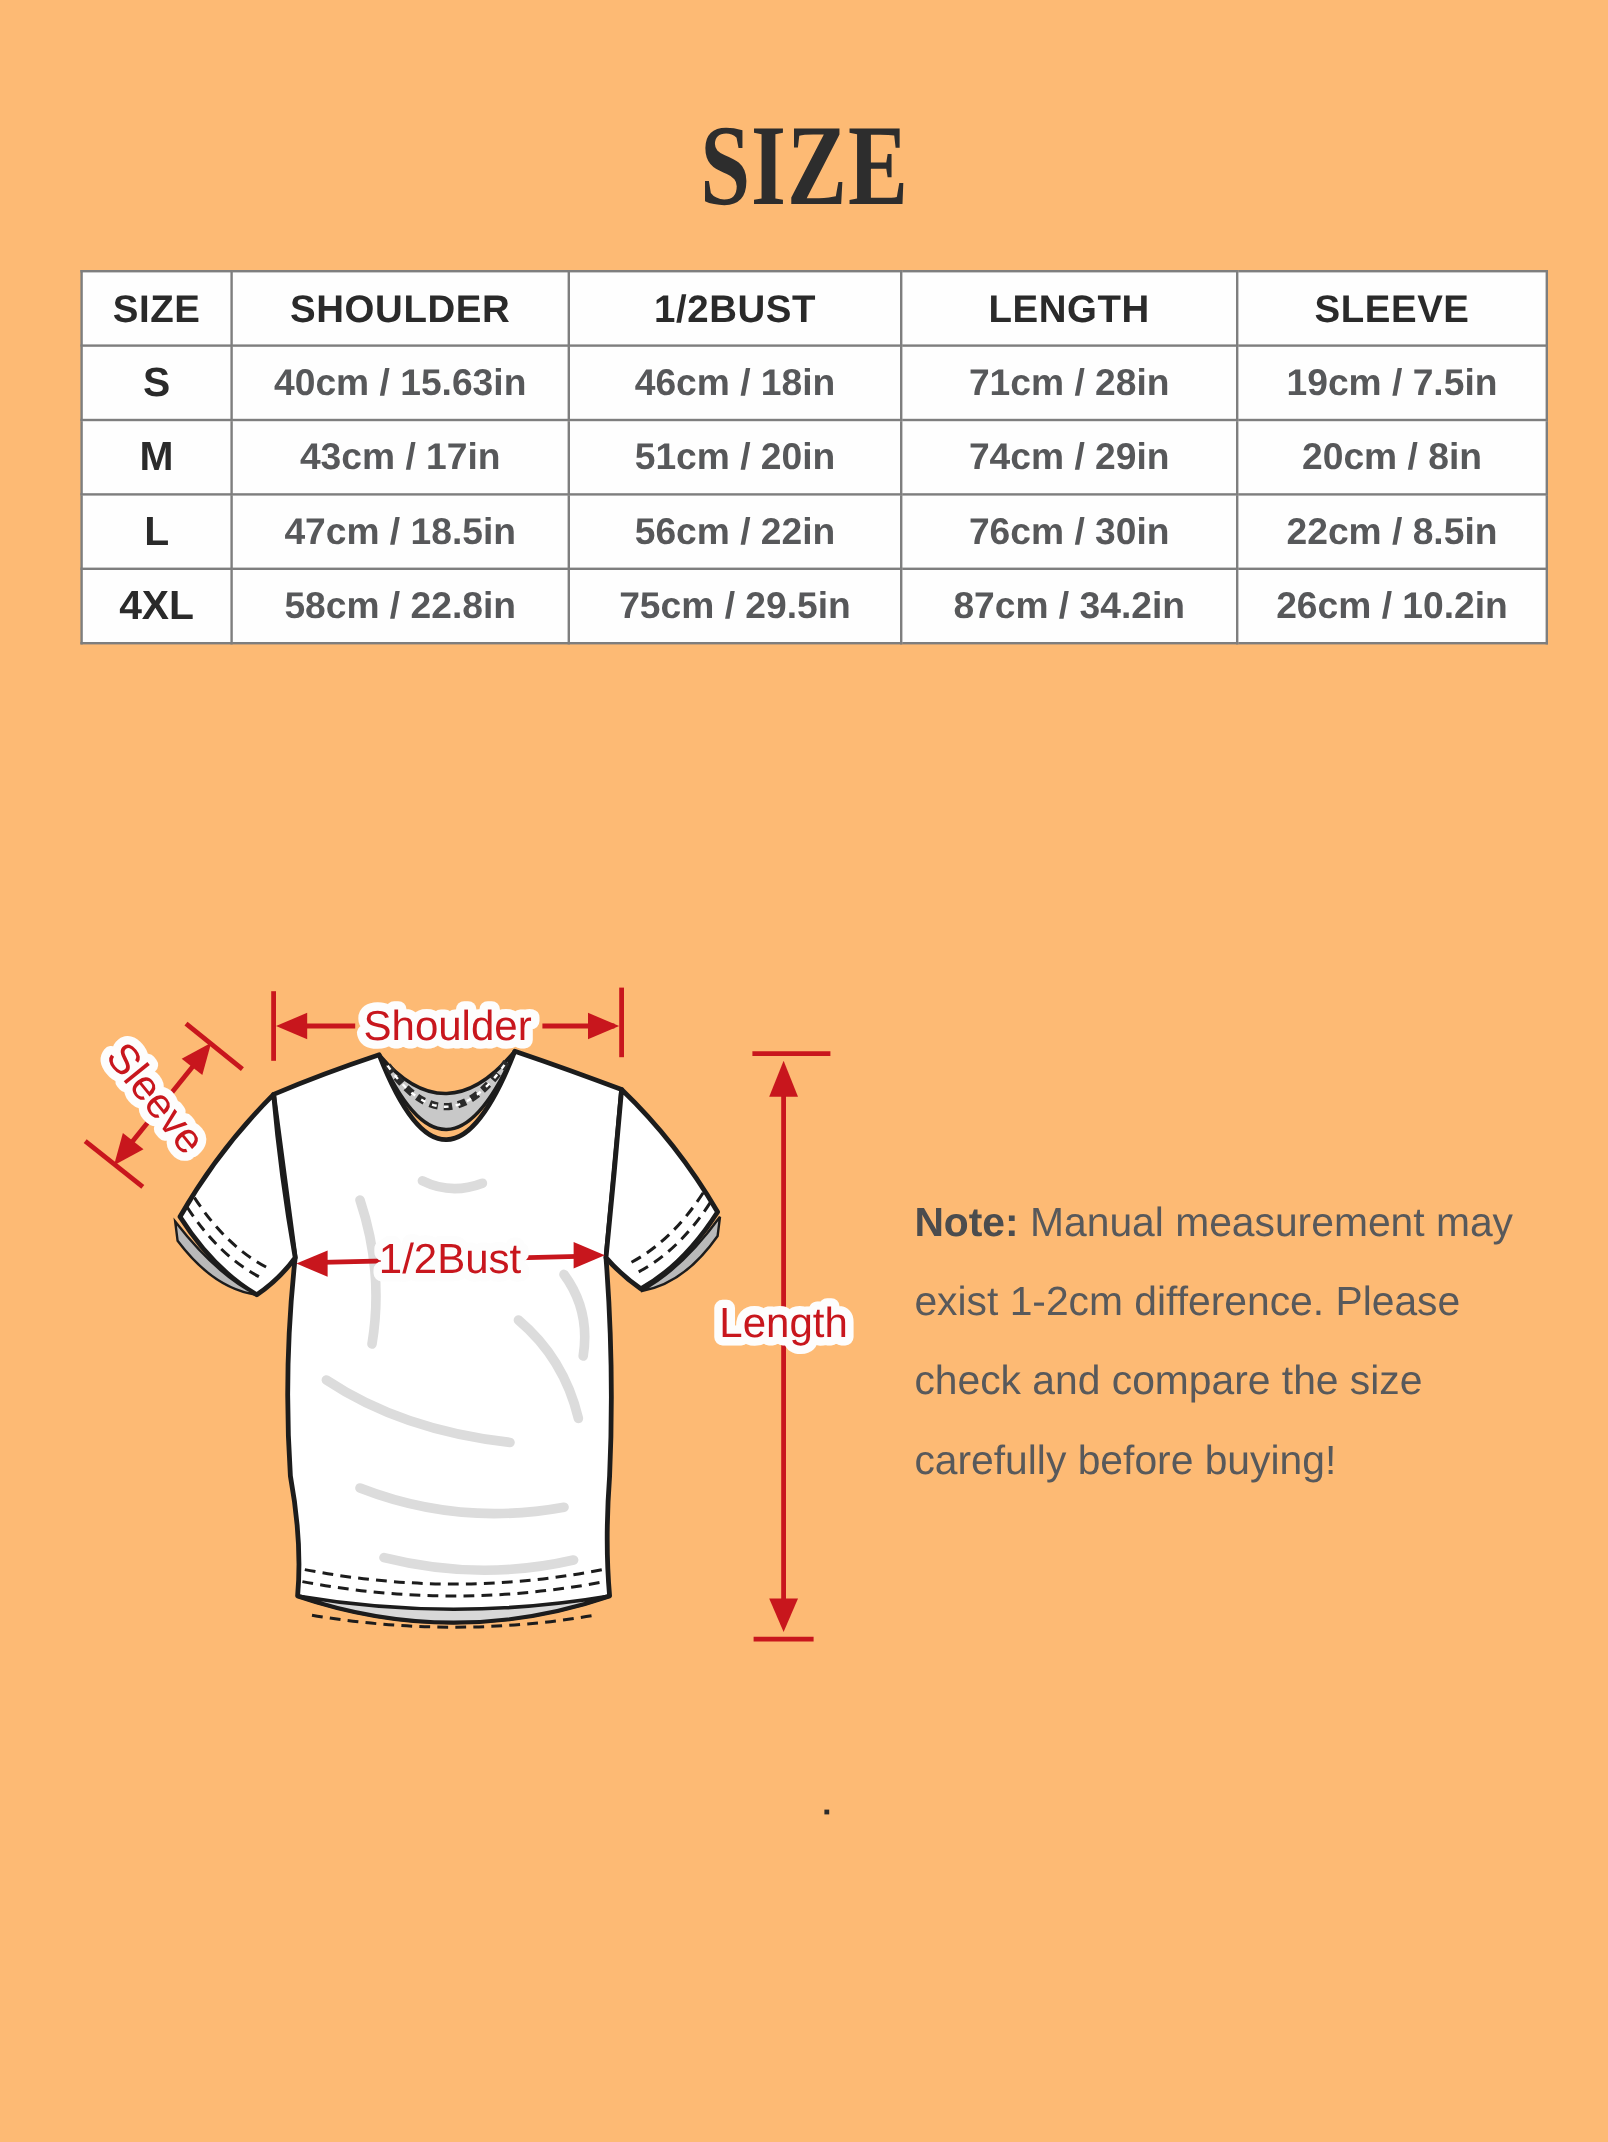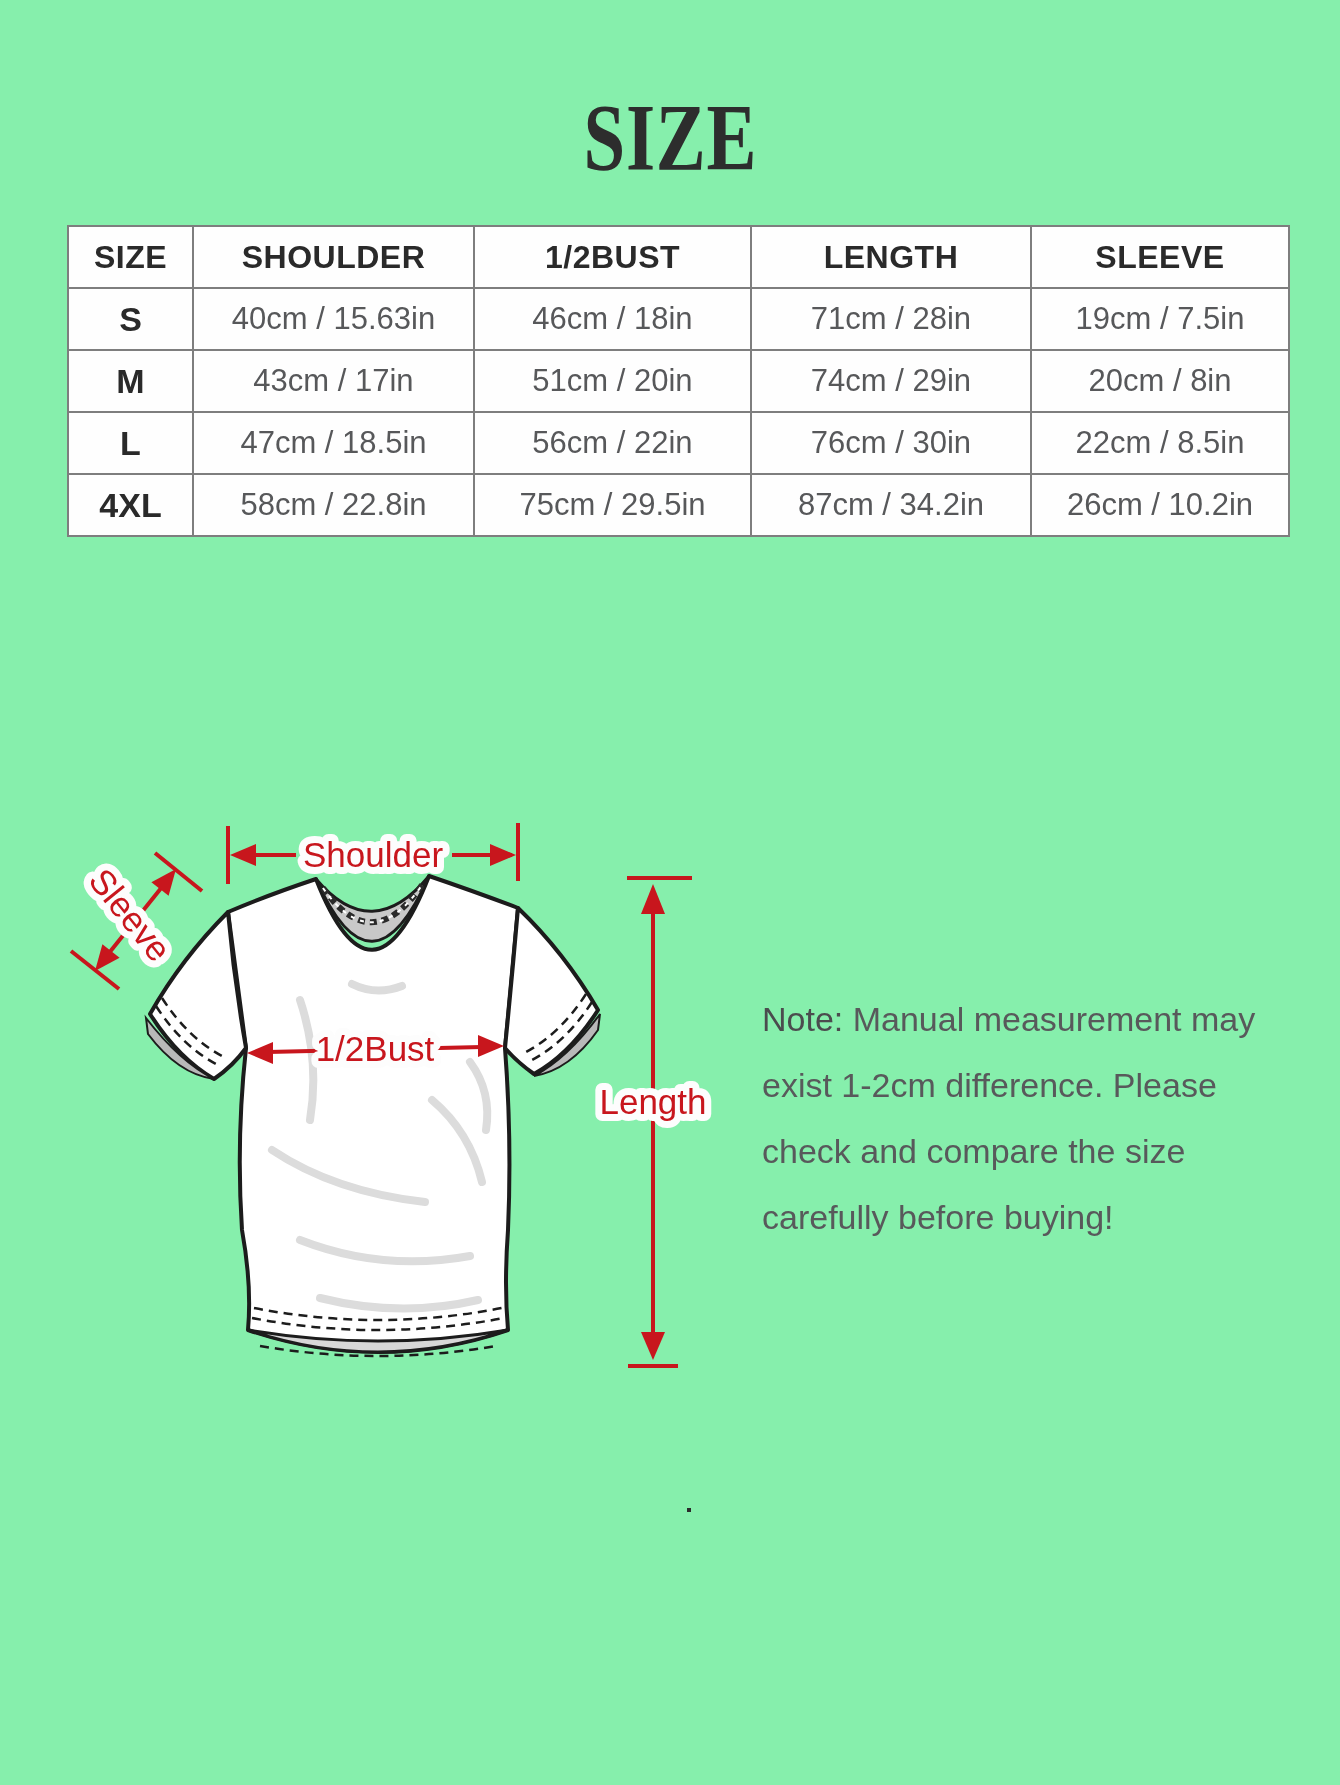--- a/index.html
+++ b/index.html
@@ -1,58 +1,58 @@
 <!DOCTYPE html>
 <html><head>
 <meta charset="utf-8">
 <style>
   html,body { margin:0; padding:0; background:#ffffff; }
   .page {
     position:relative; width:1340px; height:1785px;
-    background:#86efac; overflow:hidden;
+    background:#fdba74; overflow:hidden;
     font-family:"Liberation Sans", sans-serif;
   }
   .title-wrap { position:absolute; top:90px; left:0; width:100%; text-align:center; }
   .title-text {
     display:inline-block;
     font-family:"Liberation Serif", serif;
     font-weight:700; font-size:96px; line-height:1;
     color:#2d2d2d; letter-spacing:1px;
     transform:scaleX(.78);
   }
   table.size-table {
     position:absolute; left:67px; top:225px; width:1221px;
     border-collapse:collapse; table-layout:fixed;
   }
   table.size-table th, table.size-table td {
     border:2px solid #7e7e7e; height:60px; padding:0;
     text-align:center; vertical-align:middle; background:#fefefe;
   }
   table.size-table th { font-size:32px; font-weight:700; color:#2a2a2a; letter-spacing:.5px; }
   td.size-col { font-size:34px; font-weight:700; color:#2a2a2a; }
-  td.val { font-size:31px; font-weight:400; color:#57585a; }
+  td.val { font-size:31px; font-weight:700; color:#57585a; }
 
   svg.diagram { position:absolute; left:0; top:770px; }
 
   .shirt-line { fill:#ffffff; stroke:#1c1c1c; stroke-width:4; stroke-linejoin:round; }
   .wrinkle { fill:none; stroke:#dcdcdc; stroke-width:8; stroke-linecap:round; }
   .red { stroke:#c8161d; stroke-width:4; fill:none; }
   .red-fill { fill:#c8161d; stroke:none; }
   .red-label {
     font-family:"Liberation Sans", sans-serif;
     font-size:35px; fill:#c8161d;
     paint-order:stroke; stroke:#fdfdfd; stroke-width:14px; stroke-linejoin:round;
   }
   .stitch { fill:none; stroke:#1c1c1c; stroke-width:2.5; stroke-dasharray:9 6; }
 
   .note {
     position:absolute; left:762px; top:986px; width:535px;
     font-size:34px; line-height:66px; color:#58595b;
   }
-  .note .note-label { font-weight:400; color:#4b4c4e; }
+  .note .note-label { font-weight:700; color:#4b4c4e; }
   .dot { position:absolute; left:687px; top:1508px; width:4px; height:4px; background:#2b2b2b; }
 </style>
 </head>
 <body>
 
 <div class="page">
 
   <div class="title-wrap">
     <span class="title-text">SIZE</span>
   </div>

